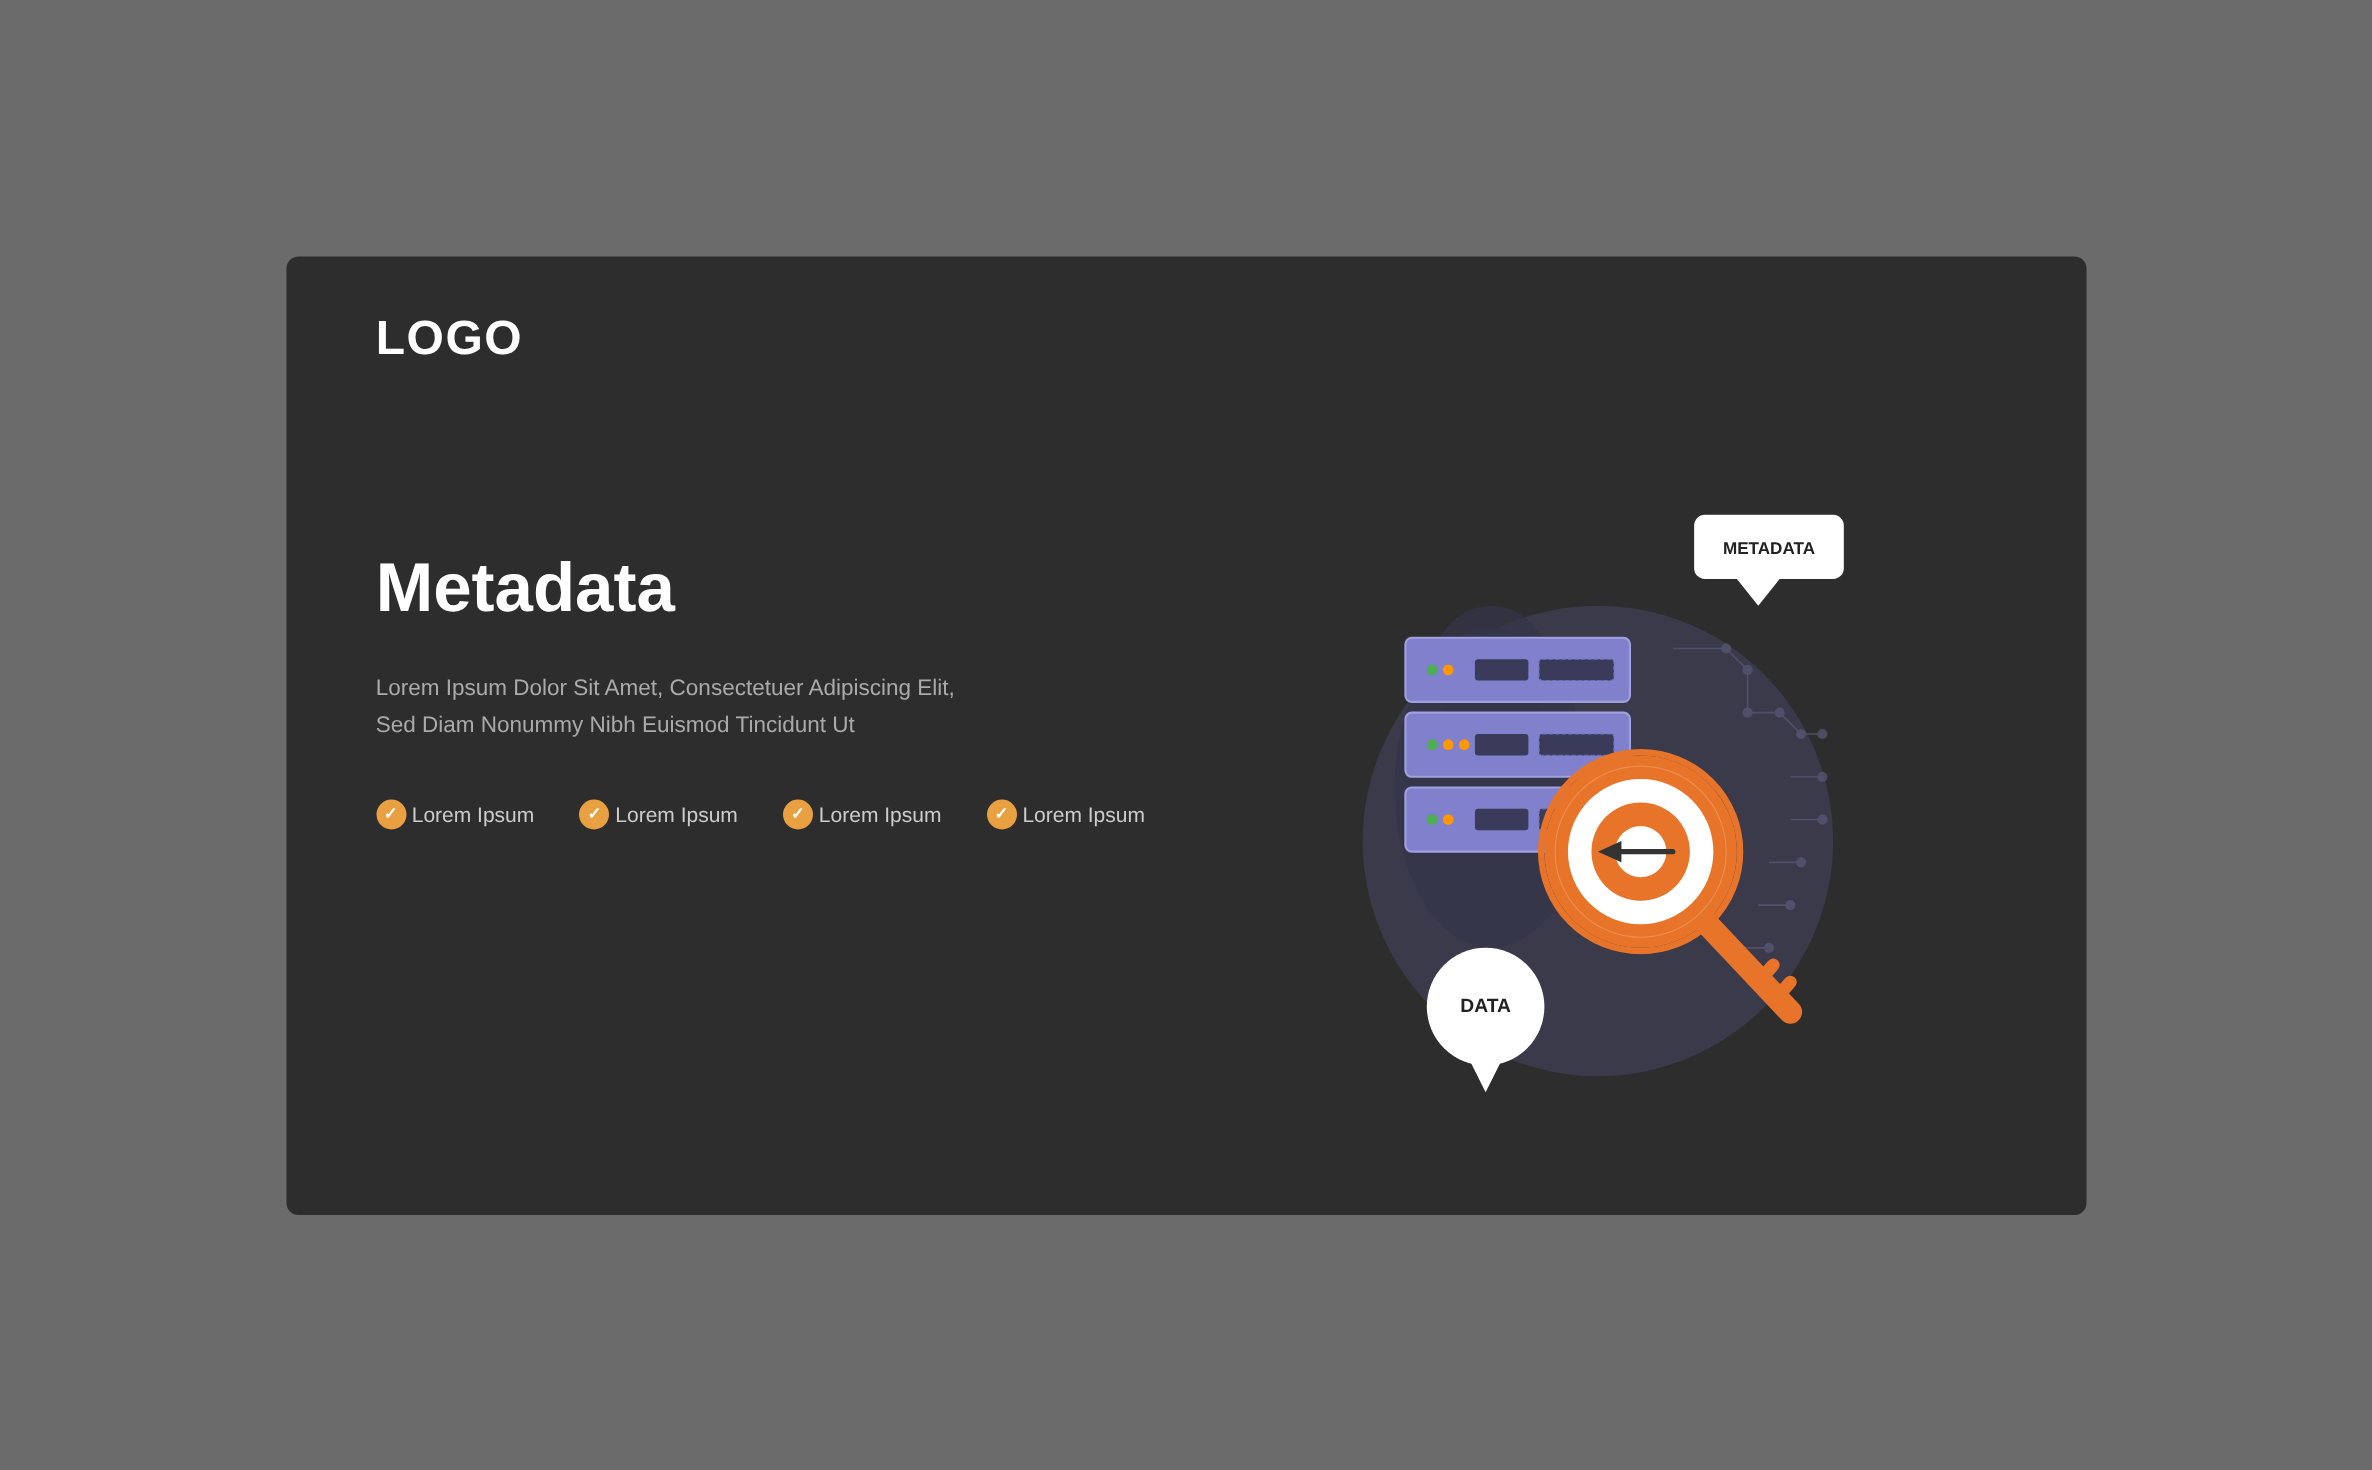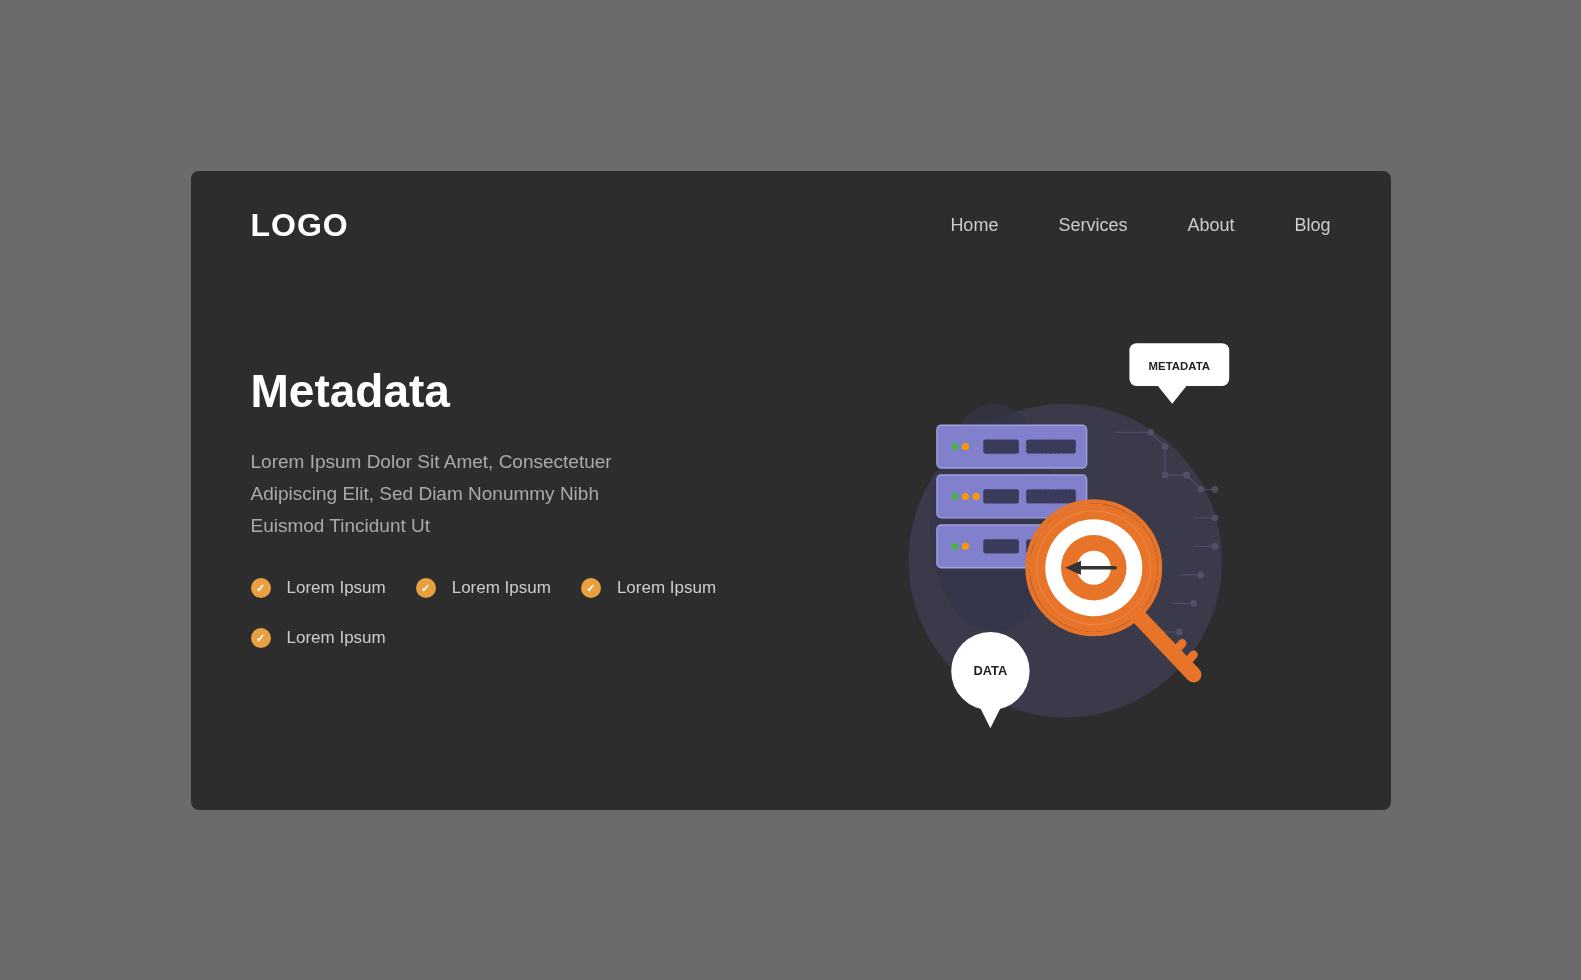--- a/index.html
+++ b/index.html
@@ -53,38 +53,38 @@
       flex: 1;
       padding-top: 60px;
     }
     .hero-title {
       font-size: 46px;
       font-weight: 700;
       color: #ffffff;
       margin-bottom: 28px;
     }
     .hero-description {
-      font-size: 19px;
+      font-size: 15px;
       color: #aaaaaa;
       line-height: 1.7;
       margin-bottom: 36px;
       max-width: 400px;
     }
     .checklist {
       display: flex;
       gap: 30px;
       margin-bottom: 40px;
       flex-wrap: wrap;
     }
     .check-item {
       display: flex;
       align-items: center;
-      gap: 16px;
+      gap: 4px;
       color: #cccccc;
-      font-size: 17px;
+      font-size: 14px;
     }
     .check-icon {
       width: 20px;
       height: 20px;
       background: #e8a040;
       border-radius: 50%;
       display: flex;
       align-items: center;
       justify-content: center;
       flex-shrink: 0;
@@ -121,26 +121,20 @@
       height: 100%;
     }
   </style>
 </head>
 <body>
 
 <div class="page-wrapper">
 
   <div class="header">
     <div class="logo">LOGO</div>
-    <nav class="nav">
-      <a class="nav-item">Home</a>
-      <a class="nav-item">Services</a>
-      <a class="nav-item">About</a>
-      <a class="nav-item">Blog</a>
-    </nav>
   </div>
 
   <div class="main">
 
     <div class="left-content">
       <h1 class="hero-title">Metadata</h1>
       <p class="hero-description">Lorem Ipsum Dolor Sit Amet, Consectetuer Adipiscing Elit, Sed Diam Nonummy Nibh Euismod Tincidunt Ut</p>
       <div class="checklist">
         <div class="check-item">
           <div class="check-icon"></div>

